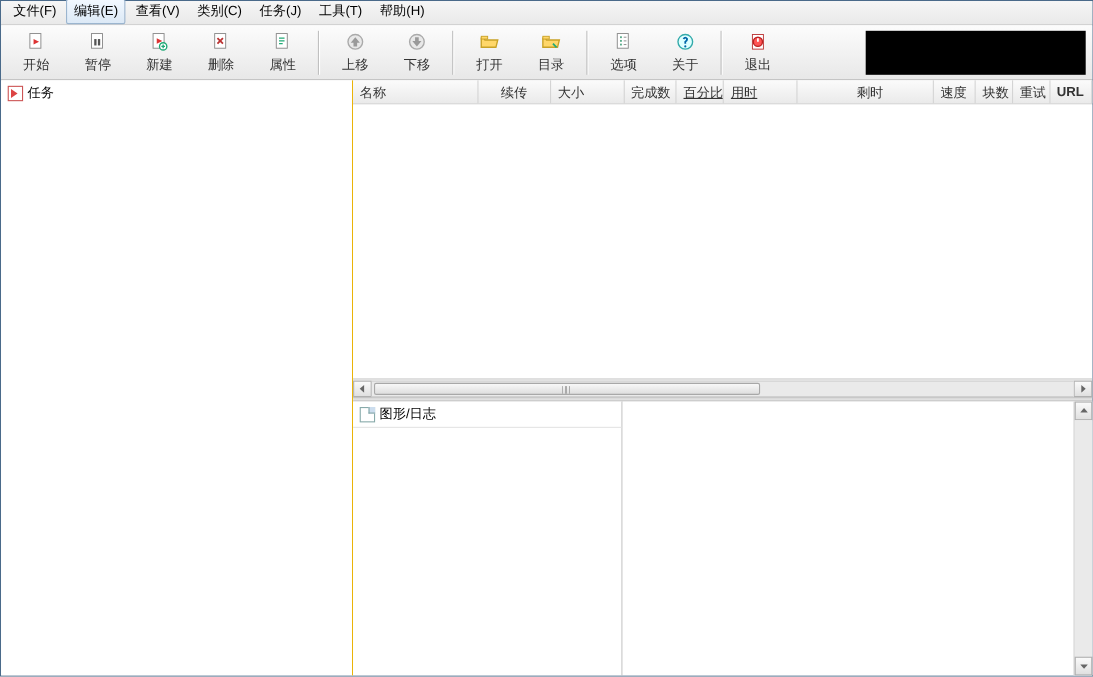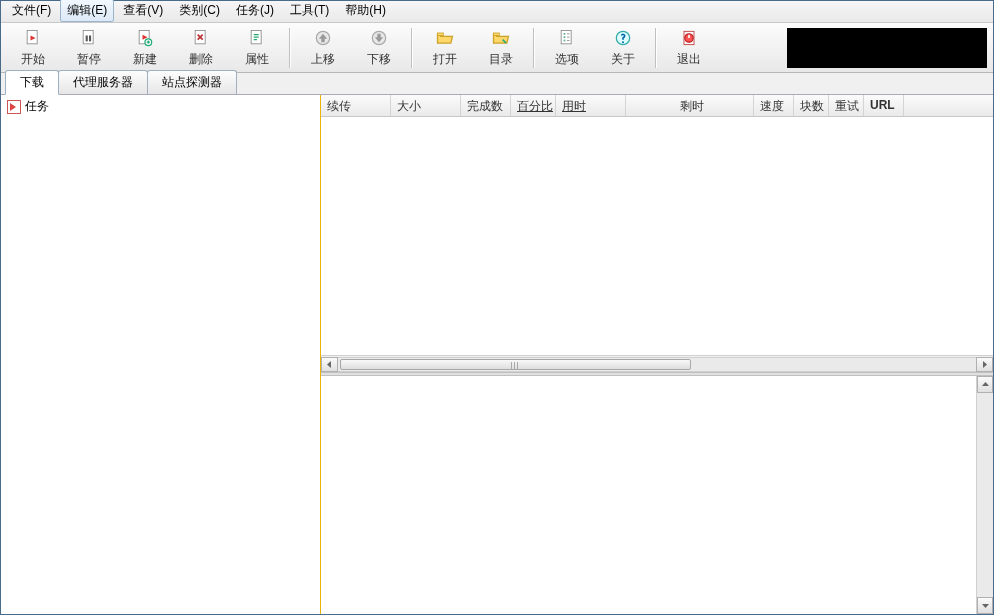--- a/index.html
+++ b/index.html
@@ -228,37 +228,33 @@
               <circle cx="12" cy="12" r="5" fill="#f55" stroke="#b22" stroke-width="1.5"></circle>
               <path d="M12 8 V12" fill="none" stroke="#fff" stroke-width="2"></path>
             </g>
           </svg>
         </div>
         <div class="tlabel">退出</div>
       </div>
       <div class="toolbar-banner"></div>
     </div>
 
-  <div class="tab-strip" id="tab-strip">
-      <div class="tab active">下载</div>
-      <div class="tab">代理服务器</div>
-      <div class="tab">站点探测器</div>
-    </div>
 
   <div class="content">
     <div class="left-pane">
       <div class="tree-item">
         <div class="folder-icon"></div>
         <span>任务</span>
       </div>
     </div>
 
     <div class="right-pane">
       <div class="grid-header" id="grid-header">
-          <div class="gh" style="width: 70px;">续传</div>
+          <div class="gh" style="width: 120px;">名称</div>
+          <div class="gh" style="width: 70px; text-align: center;">续传</div>
           <div class="gh" style="width: 70px;">大小</div>
           <div class="gh" style="width: 50px;">完成数</div>
           <div class="gh" style="width: 45px; text-decoration: underline;">百分比</div>
           <div class="gh" style="width: 70px; text-decoration: underline;">用时</div>
           <div class="gh" style="width: 80px; margin-left: 48px;">剩时</div>
           <div class="gh" style="width: 40px;">速度</div>
           <div class="gh" style="width: 35px;">块数</div>
           <div class="gh" style="width: 35px;">重试</div>
           <div class="gh" style="width: 40px; font-weight: bold;">URL</div>
         </div>
@@ -273,20 +269,26 @@
             <div class="thumb"></div>
           </div>
         <div class="arrow">
             <svg width="7" height="7">
               <path d="M2 0 L6 3.5 L2 7 Z" fill="#666"></path>
             </svg>
           </div>
       </div>
       <div class="splitter-h"></div>
       <div class="bottom-split">
+        <div class="bottom-left">
+          <div class="bl-header">
+            <div class="doc-icon"></div>
+            <span>图形/日志</span>
+          </div>
+        </div>
         <div class="bottom-right">
           <div class="vscroll">
             <div class="varrow">
                 <svg width="7" height="7">
                   <path d="M0 5 L3.5 1 L7 5 Z" fill="#666"></path>
                 </svg>
               </div>
             <div class="vtrack"></div>
             <div class="varrow bottom">
                 <svg width="7" height="7">

